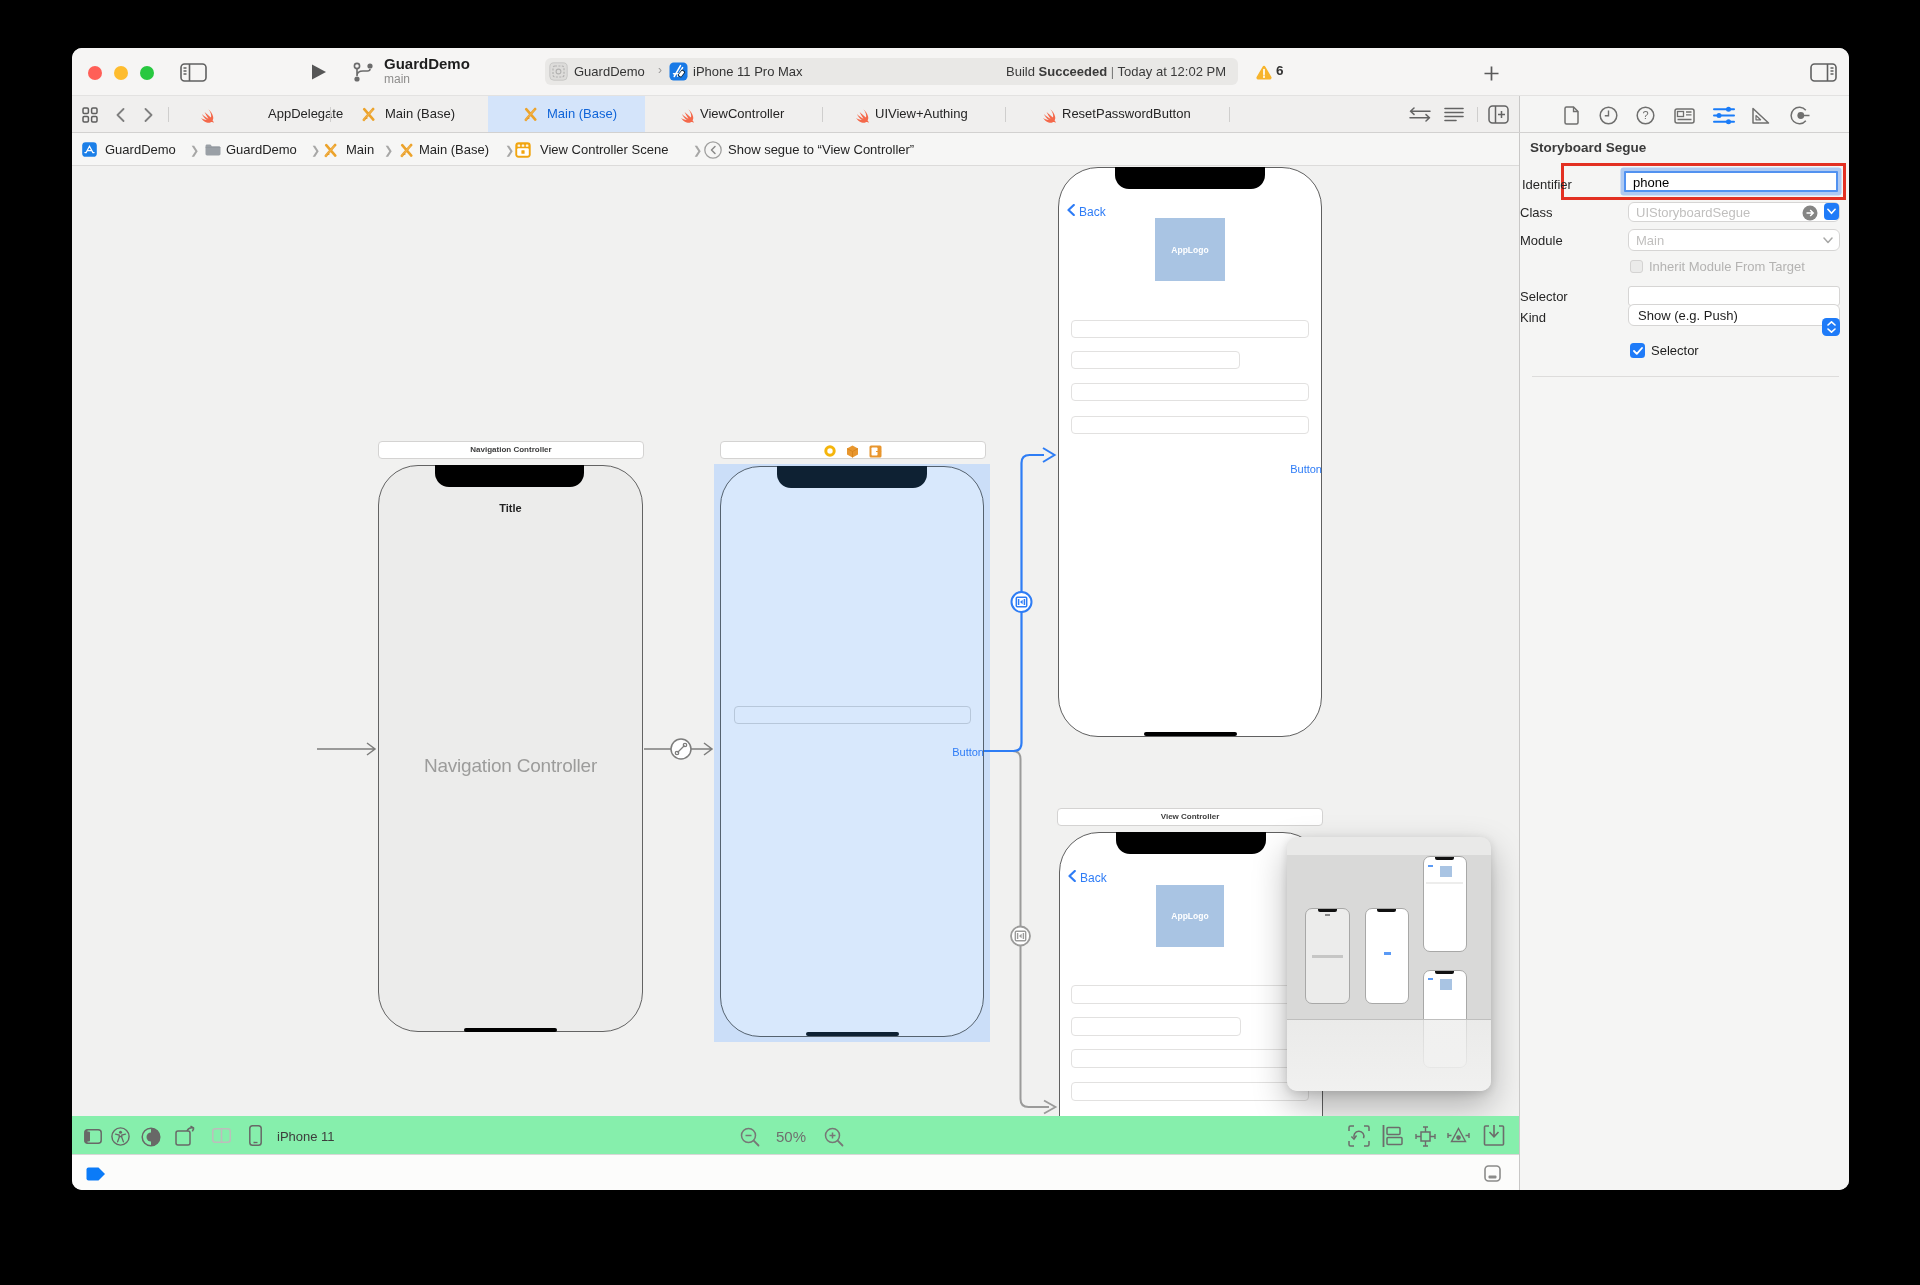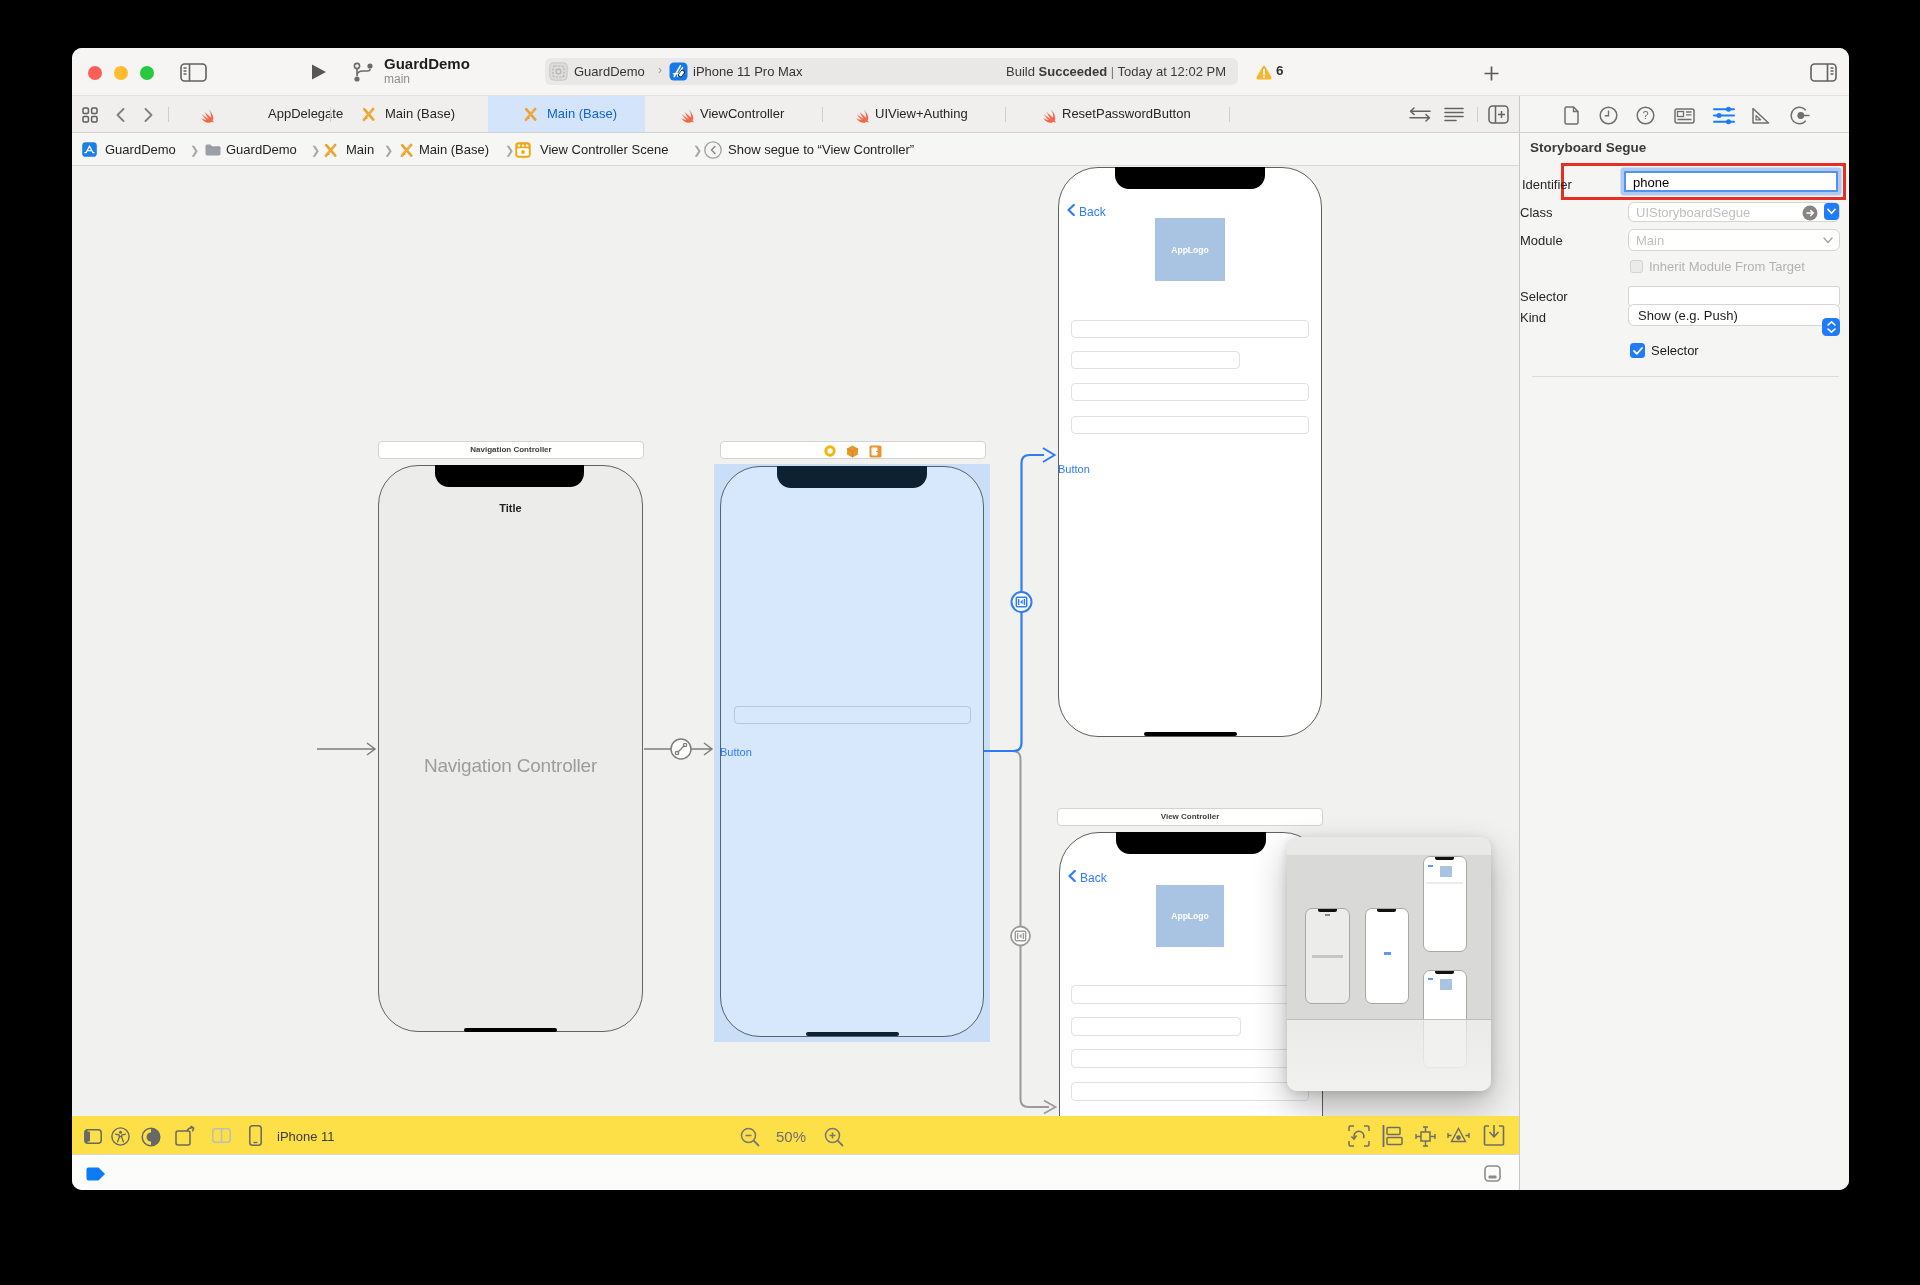--- a/index.html
+++ b/index.html
@@ -24,26 +24,26 @@
   font-size:13px;color:#242424;}
 .jchev{color:#a7a7a6;font-size:11px;padding-top:1.5px;}
 
 #canvas{position:absolute;left:0;top:118px;width:1447px;height:950px;background:#f1f1f0;overflow:hidden;}
 .scenelabel{position:absolute;background:#fff;border:1px solid #d4d3d2;border-radius:4px;height:18px;
   font-size:8px;font-weight:bold;color:#3c3c3c;text-align:center;line-height:16px;}
 .phone{position:absolute;border:1.5px solid #636363;border-radius:40px;}
 .notch{position:absolute;background:#000;border-radius:0 0 14px 14px;}
 .homebar{position:absolute;height:3.5px;background:#000;border-radius:2px;}
 .tfield{position:absolute;background:#fff;border:1px solid #e2e1e0;border-radius:4px;}
-.btn-blue{position:absolute;color:#2e7cf6;font-size:11px;text-align:left;}
+.btn-blue{position:absolute;color:#2e7cf6;font-size:11px;text-align:right;}
 .backlbl{position:absolute;color:#2e7cf6;font-size:12px;}
 .applogo{position:absolute;background:#a9c4e3;color:#fff;font-weight:bold;font-size:8.5px;
   display:flex;align-items:center;justify-content:center;}
 
-#cfooter{position:absolute;left:0;top:1068px;width:1447px;height:39px;background:#fde047;}
+#cfooter{position:absolute;left:0;top:1068px;width:1447px;height:39px;background:#86efac;}
 #status{position:absolute;left:0;top:1107px;width:1447px;height:35px;background:#fcfcfb;}
 
 #rpanel{position:absolute;left:1447px;top:48px;width:330px;height:1094px;background:#f5f5f4;
   border-left:1px solid #c9c8c7;}
 .ilabel{position:absolute;font-size:13px;color:#262626;width:100px;}
 .ifield{position:absolute;background:#fff;border:1px solid #d6d5d4;border-radius:6px;}
 </style>
 </head>
 <body>
 <svg width="0" height="0" style="position:absolute">

